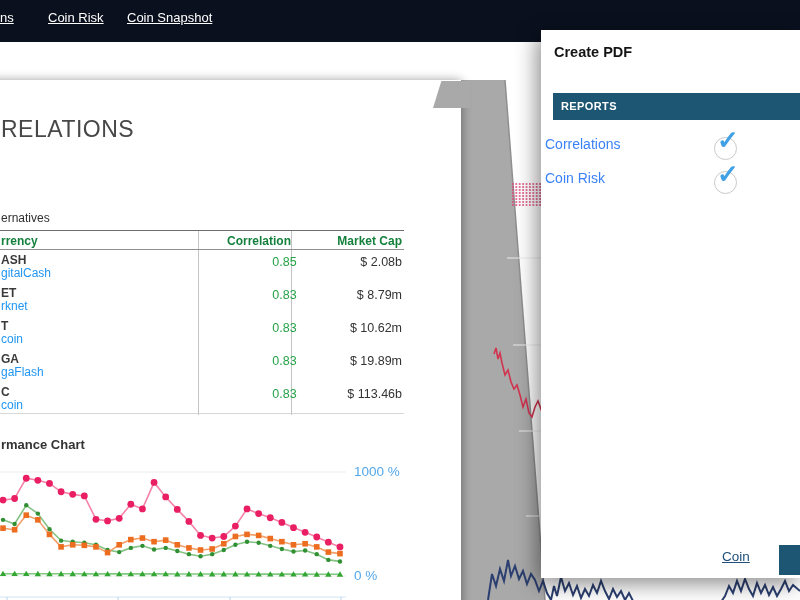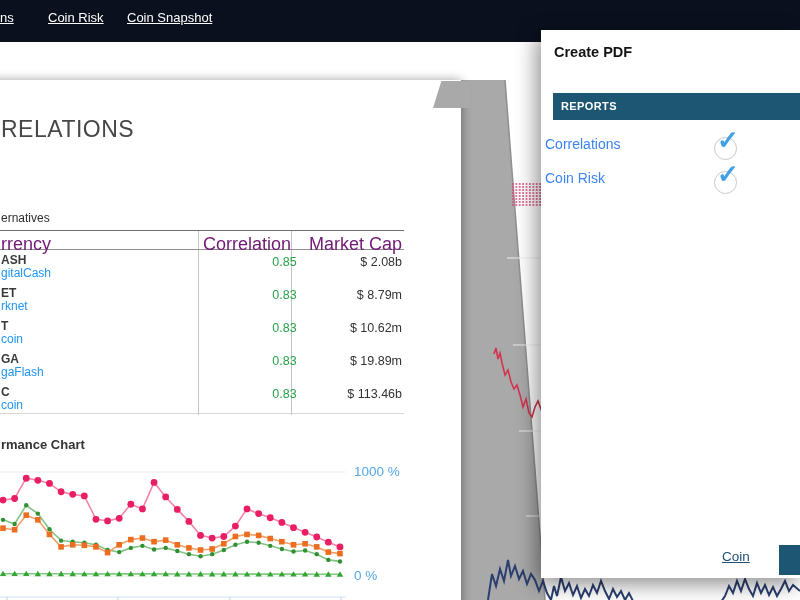--- a/index.html
+++ b/index.html
@@ -20,21 +20,21 @@
   
   .page { position:absolute; left:-45px; top:80px; width:506px; height:560px; background:#fff;
           box-shadow:0 1px 10px rgba(0,0,0,.45); z-index:2; }
   .page-inner { position:absolute; left:45px; top:0; width:461px; height:560px; }
   .page-title { position:absolute; left:1px; top:36px; font-size:23px; letter-spacing:.5px; color:#474747; font-weight:400; }
   .section-label { position:absolute; left:1px; top:131px; font-size:12px; color:#2f2f2f; }
 
   .tbl { position:absolute; left:0; top:150px; width:404px; height:184px;
          border-top:1px solid #6d6d6d; border-bottom:1px solid #d8d8d8; }
   .tbl-header { position:absolute; left:0; top:0; width:404px; height:19px; border-bottom:1px solid #8f8f8f;
-                font-size:18px; font-weight:normal; color:#701a75; }
+                font-size:12px; font-weight:bold; color:#15803d; }
   .th-currency { position:absolute; left:1px; top:3px; }
   .th-correlation { position:absolute; left:198px; width:93px; top:3px; text-align:right; }
   .th-marketcap { position:absolute; right:2px; top:3px; }
   .colsep { position:absolute; top:0; width:1px; height:184px; background:#c4c4c4; }
   #colsep1 { left:198px; } #colsep2 { left:291px; }
   .trow { position:absolute; left:0; width:404px; height:33px; }
   .sym  { position:absolute; left:1px; top:3px; font-size:12px; font-weight:bold; color:#3a3a3a; }
   .cname{ position:absolute; left:1px; top:16px; font-size:12px; color:#2196f3; cursor:pointer; }
   .corr { position:absolute; left:198px; width:93px; top:5px; text-align:center; font-size:12.5px; color:#26a248;margin-left:40px; }
   .mcap { position:absolute; right:2px; top:5px; font-size:12.5px; color:#333; }

